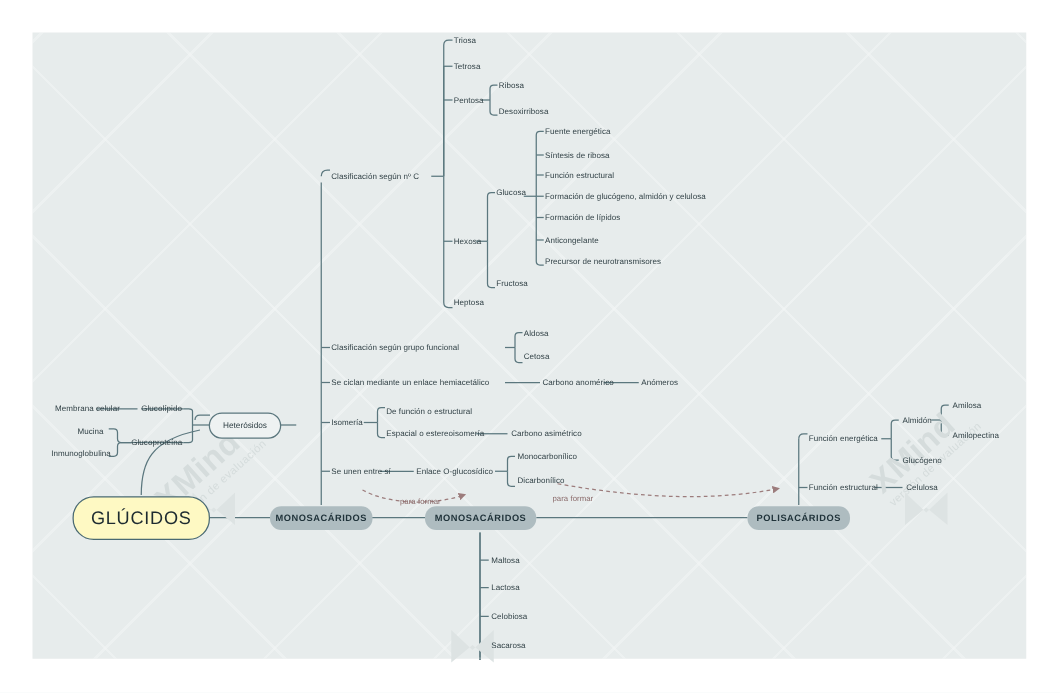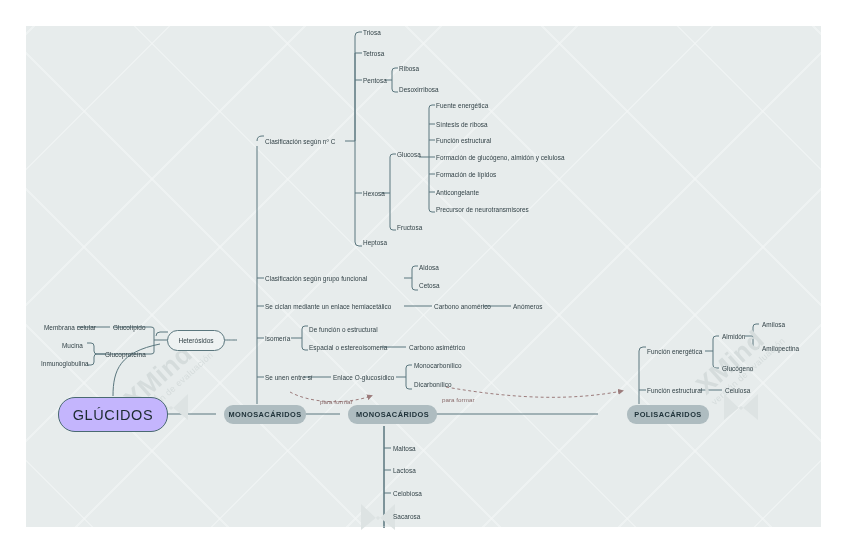--- a/index.html
+++ b/index.html
@@ -13,24 +13,24 @@
       background-image:
         repeating-linear-gradient(45deg, rgba(255,255,255,0) 0 46px, rgba(255,255,255,.55) 46px 48px, rgba(255,255,255,0) 48px 96px),
         repeating-linear-gradient(-45deg, rgba(255,255,255,0) 0 46px, rgba(255,255,255,.55) 46px 48px, rgba(255,255,255,0) 48px 96px);
       opacity:.5;pointer-events:none;}
   svg.layer{position:absolute;left:0;top:0;width:848px;height:554px;overflow:visible;pointer-events:none;}
   .lbl{position:absolute;font-size:6.4px;color:#2f3f44;white-space:nowrap;
        letter-spacing:.05px;line-height:9px;}
   .lbl.rel{color:#8a6b6b;font-size:6.2px;}
   .node{position:absolute;display:flex;align-items:center;justify-content:center;
         box-sizing:border-box;white-space:nowrap;}
-  .node.root{border:1.6px solid #4a6a72;background:#c4b5fd;border-radius:17px;
+  .node.root{border:1.6px solid #4a6a72;background:#fef9c3;border-radius:17px;
              font-size:14.5px;letter-spacing:.6px;color:#1d2b30;font-weight:400;}
   .node.main{background:#aebcc0;border-radius:9px;font-size:7.4px;font-weight:bold;
-             letter-spacing:.45px;color:#20333a;margin-left:8px;}
+             letter-spacing:.45px;color:#20333a;}
   .node.sub{border:1px solid #5b777e;background:#eef2f2;border-radius:12px;
             font-size:6.6px;color:#2f3f44;}
   .wm{position:absolute;color:#d5dcdc;pointer-events:none;user-select:none;}
   .wm .t1{font-size:26px;font-weight:bold;letter-spacing:.5px;}
   .wm .t2{font-size:9px;letter-spacing:.4px;}
   .wm-logo{position:absolute;pointer-events:none;}
 </style>
 </head>
 <body>
 
@@ -174,21 +174,21 @@
   <div class="node sub" style="left:167px;top:330px;width:58px;height:21px;">
     <span>Heterósidos</span>
   </div>
 
   <div class="node main" style="left:216px;top:405px;width:82px;height:19px;">
     <span>MONOSACÁRIDOS</span>
   </div>
   <div class="node main" style="left:340px;top:405px;width:89px;height:19px;">
     <span>MONOSACÁRIDOS</span>
   </div>
-  <div class="node main" style="left:619px;top:405px;width:82px;height:19px;text-align:center;">
+  <div class="node main" style="left:598px;top:405px;width:82px;height:19px;text-align:center;">
     <span>POLISACÁRIDOS</span>
   </div>
 
   <div class="lbl" style="left:113px;top:323px;">Glucolípido</div>
   <div class="lbl" style="left:44px;top:323px;">Membrana celular</div>
   <div class="lbl" style="left:105px;top:350px;">Glucoproteína</div>
   <div class="lbl" style="left:62px;top:341px;">Mucina</div>
   <div class="lbl" style="left:41px;top:359px;">Inmunoglobulina</div>
 
   <div class="lbl" style="left:265px;top:137px;">Clasificación según nº C</div>

